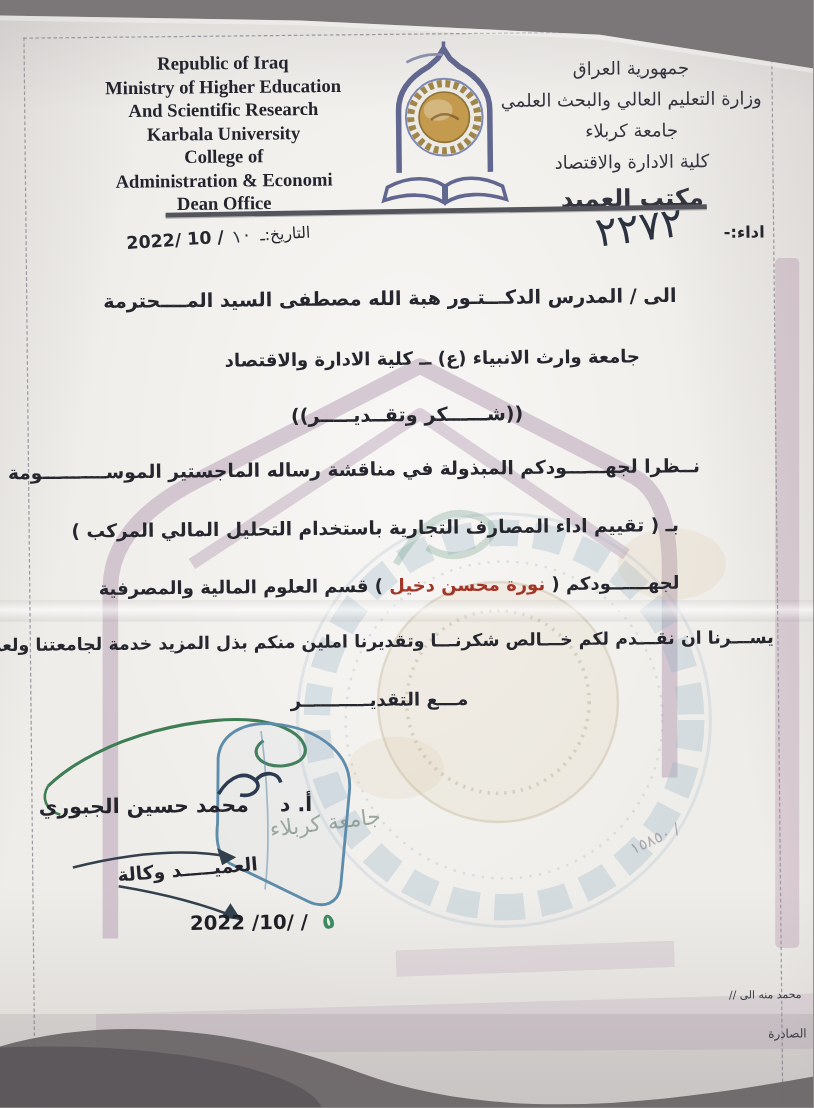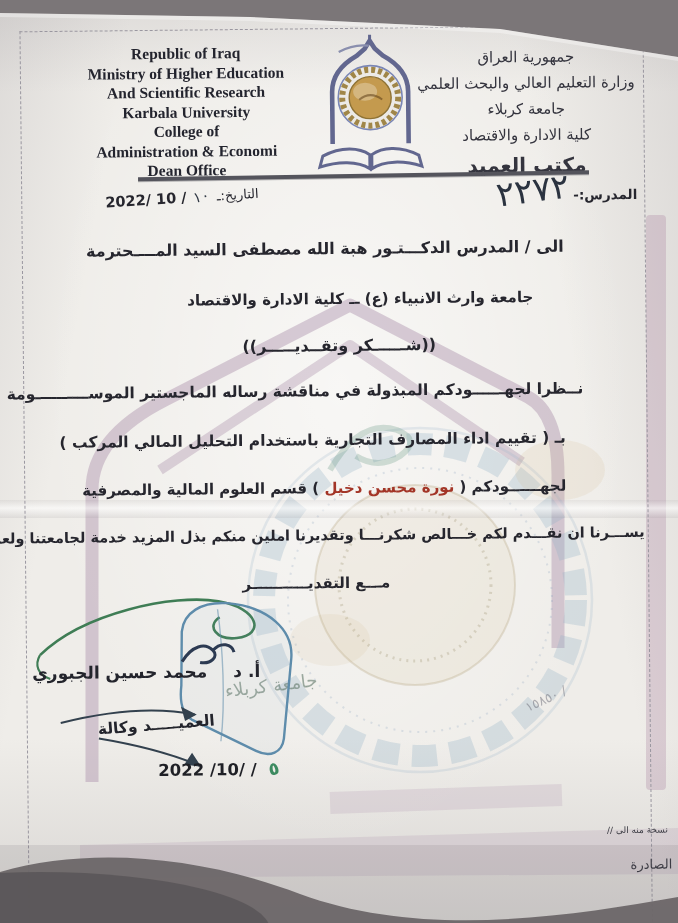--- a/index.html
+++ b/index.html
@@ -49,21 +49,21 @@
     color:#23242c;white-space:nowrap;}
   .sig-name .gap{display:inline-block;width:26px;}
   .sig-title{position:absolute;left:95px;top:714px;direction:rtl;font-weight:bold;font-size:15.5px;
     color:#23242c;transform:rotate(-4deg);white-space:nowrap;}
   .sig-date{position:absolute;left:155px;top:757px;direction:rtl;white-space:nowrap;}
   .sig-date .prt{font-size:16.5px;font-weight:bold;color:#1f2026;}
   .sig-date .hand{font-size:18px;font-weight:bold;color:#3c8a60;display:inline-block;
     transform:rotate(-12deg);margin-left:6px;}
   
   .copy-note{position:absolute;right:14px;top:828px;direction:rtl;font-size:9px;color:#3a3a42;}
-  .outgoing{position:absolute;right:10px;top:860px;direction:rtl;font-size:13px;color:#3a3a42;}
+  .outgoing{position:absolute;right:10px;top:860px;direction:rtl;font-size:10px;color:#3a3a42;}
   svg{position:absolute;left:0;top:0;}
   .overlay{pointer-events:none;}
 </style>
 </head>
 <body>
 
 <div id="shot">
 
   <div class="shade"></div>
 
@@ -124,21 +124,21 @@
     <div class="arh">
       <div>جمهورية العراق</div>
       <div>وزارة التعليم العالي والبحث العلمي</div>
       <div>جامعة كربلاء</div>
       <div>كلية الادارة والاقتصاد</div>
       <div class="big">مكتب العميد</div>
     </div>
 
     <div class="divider"></div>
 
-    <div class="num-label">المدرس:-</div>
+    <div class="num-label">اداء:-</div>
     <div class="num-value">٢٢٧٢</div>
     <div class="date-row">
       <span class="lbl">التاريخ:ـ</span>
       <span class="hand">١٠</span>
       <span class="prt" dir="ltr">2022/ 10 /</span>
     </div>
 
     <div class="b to-line">الى /   المدرس الدكـــتـور هبة الله مصطفى السيد المــــحترمة</div>
     <div class="b univ-line">جامعة وارث الانبياء (ع) ــ كلية الادارة والاقتصاد</div>
     <div class="b subject">((شــــــكر وتقــديـــــر))</div>
@@ -172,21 +172,21 @@
 
     <div class="sig-name">
       <span>أ. د</span><span class="gap"></span><span>محمد حسين الجبوري</span>
     </div>
     <div class="sig-title">العميـــــد وكالة</div>
     <div class="sig-date">
       <span class="hand">٥</span>
       <span class="prt" dir="ltr">2022 /10/ /</span>
     </div>
 
-    <div class="copy-note">نسخة منه الى //</div>
+    <div class="copy-note">محمد منه الى //</div>
     <div class="outgoing">الصادرة</div>
   </div>
 
   <svg class="overlay" width="678" height="923" viewBox="0 0 678 923">
     <polygon points="0,0 678,0 678,57 500,29 250,17 0,13" fill="#7b7678"></polygon>
     <polygon points="0,13 250,17 500,29 678,57 678,61 500,33 250,21 0,17" fill="rgba(255,255,255,0.35)"></polygon>
     <rect x="0" y="845" width="678" height="78" fill="rgba(90,85,88,0.12)"></rect>
     <path d="M0,923 L0,872 C90,846 200,856 300,894 C420,938 560,918 678,897 L678,923 Z" fill="#6b6668" opacity="0.95"></path>
     <ellipse cx="40" cy="930" rx="230" ry="58" fill="#585456" opacity="0.8"></ellipse>
   </svg>

